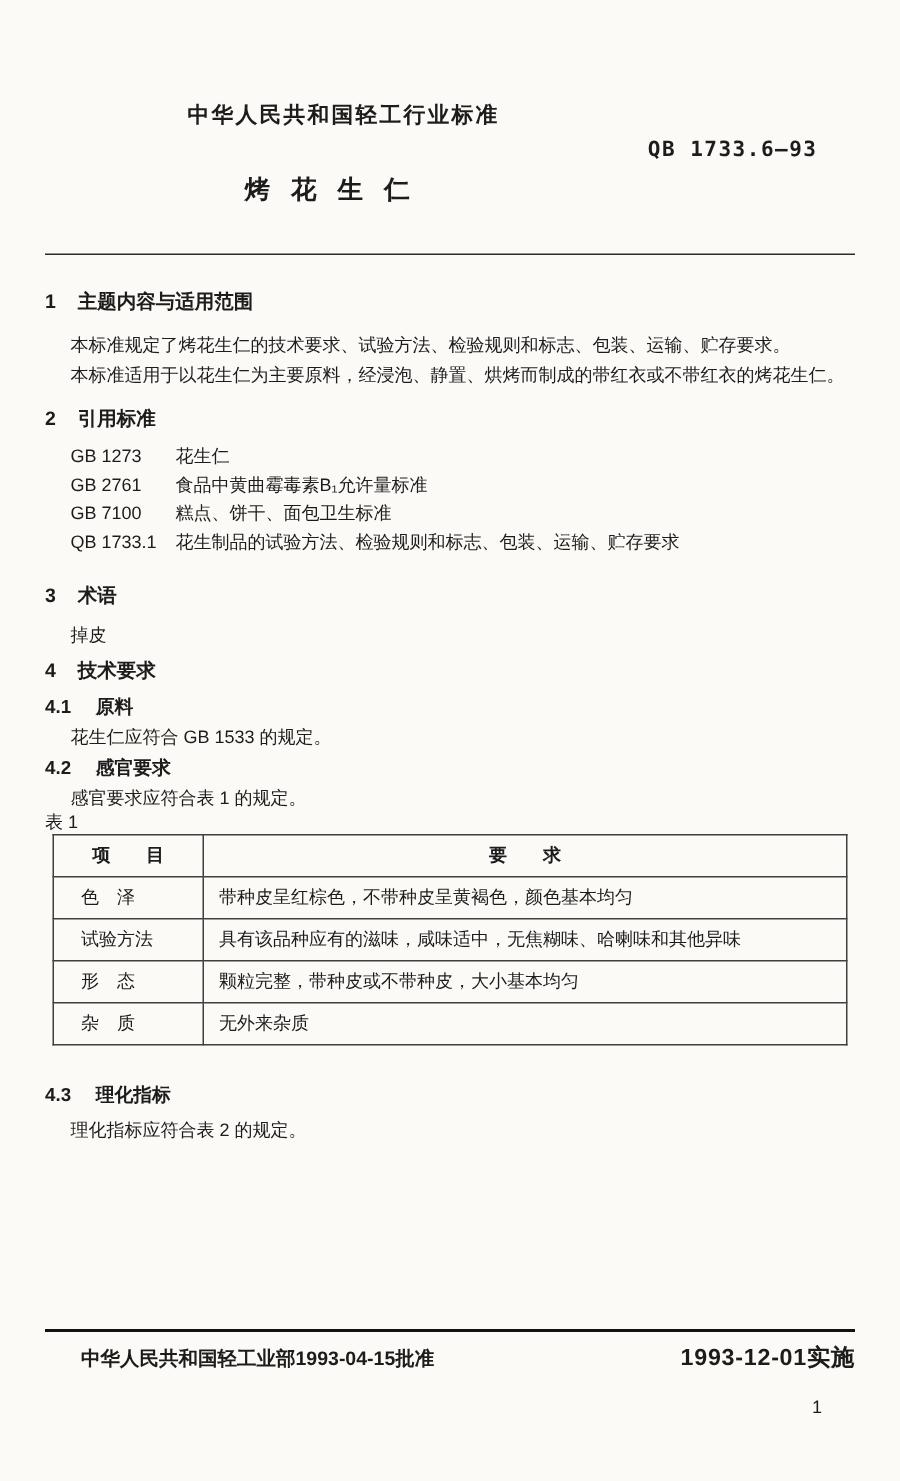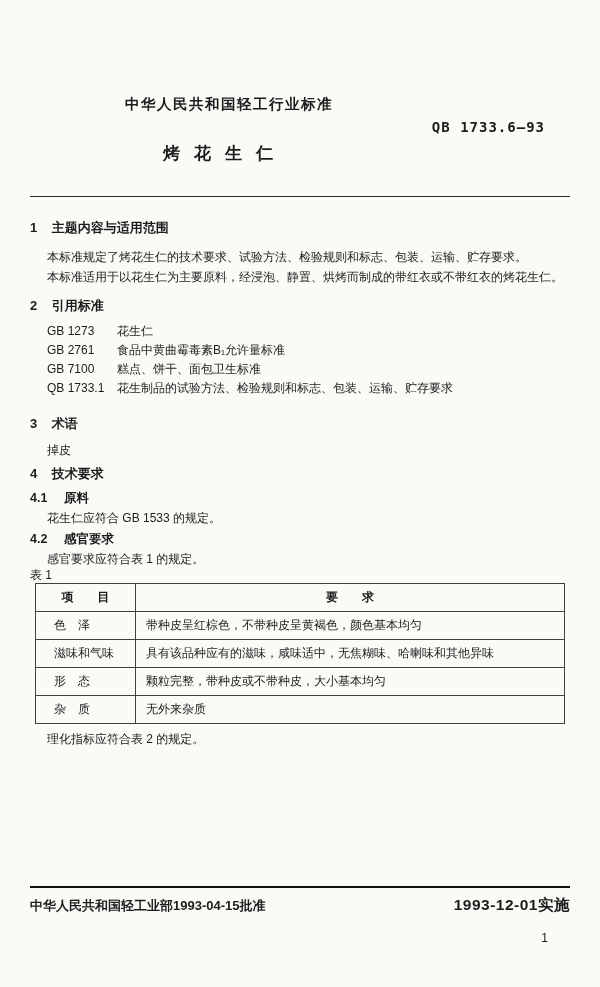--- a/index.html
+++ b/index.html
@@ -6,21 +6,21 @@
   * { box-sizing: border-box; }
   html, body { margin: 0; padding: 0; }
   body {
     width: 600px; height: 987px;
     background: #fbfaf7;
     font-family: "Liberation Sans", "DejaVu Sans", sans-serif;
     color: #1c1c1c;
     position: relative;
     overflow: hidden;
   }
-  .content { padding: 96px 30px 0 30px; }
+  .content { padding: 69px 30px 0 30px; }
 
   .std-org { margin-left: 95px; font-size: 14.5px; font-weight: 700; letter-spacing: 1.5px; line-height: 17px; }
   .std-code { margin-top: 6px; text-align: right; padding-right: 25px;
               font-family: "DejaVu Sans Mono", "Liberation Mono", monospace;
               font-size: 14px; font-weight: 700; letter-spacing: 1px; line-height: 17px; }
   .doc-title { margin-top: 7px; margin-left: 133px; font-size: 17px; font-weight: 700;
                letter-spacing: 14px; line-height: 21px; }
   .header-rule { margin-top: 32px; border-top: 1.5px solid #2b2b2b; height: 0; }
 
   .sec-heading { font-size: 13px; font-weight: 700; line-height: 15px; }
@@ -53,21 +53,21 @@
   .spec th, .spec td { border: 1px solid #3f3f3f; font-size: 12px; padding: 5px 8px; height: 16px;
                        overflow: hidden; white-space: nowrap; }
   .spec th { font-weight: 700; text-align: center; }
   .spec .col-item { width: 100px; }
   .spec td.cell-item { padding-left: 18px; }
   .spec td.cell-req { padding-left: 10px; }
 
   .footer-rule { position: absolute; left: 30px; right: 30px; top: 886px; border-top: 2.5px solid #111; }
   .footer { position: absolute; left: 30px; right: 30px; top: 895px;
             display: flex; justify-content: space-between; align-items: baseline; }
-  .approve { font-weight: 700; font-size: 13px; }
+  .approve { font-weight: 700; font-size: 13px; margin-left: 24px; }
   .implement { font-weight: 700; font-size: 15.5px; letter-spacing: 0.5px; }
   .page-num { position: absolute; top: 931px; right: 52px; font-size: 12px; }
 </style>
 </head>
 <body>
 
 <div class="content">
 
   <div class="std-org">中华人民共和国轻工行业标准</div>
   <div class="std-code">QB 1733.6—93</div>
@@ -130,34 +130,38 @@
         <th class="col-item">项　　目</th>
         <th>要　　求</th>
       </tr>
     </thead>
     <tbody>
       <tr>
         <td class="cell-item">色　泽</td>
         <td class="cell-req">带种皮呈红棕色，不带种皮呈黄褐色，颜色基本均匀</td>
       </tr>
       <tr>
-        <td class="cell-item">滋味和气味</td>
+        <td class="cell-item">试验方法</td>
         <td class="cell-req">具有该品种应有的滋味，咸味适中，无焦糊味、哈喇味和其他异味</td>
       </tr>
       <tr>
         <td class="cell-item">形　态</td>
         <td class="cell-req">颗粒完整，带种皮或不带种皮，大小基本均匀</td>
       </tr>
       <tr>
         <td class="cell-item">杂　质</td>
         <td class="cell-req">无外来杂质</td>
       </tr>
     </tbody>
   </table>
 
+  <div class="sub-heading h-43">
+    <span class="num">4.3</span>
+    <span>理化指标</span>
+  </div>
   <div class="para t-43">理化指标应符合表 2 的规定。</div>
 
 </div>
 
 <div class="footer-rule"></div>
 <div class="footer">
   <span class="approve">中华人民共和国轻工业部1993-04-15批准</span>
   <span class="implement">1993-12-01实施</span>
 </div>
 <div class="page-num">1</div>

